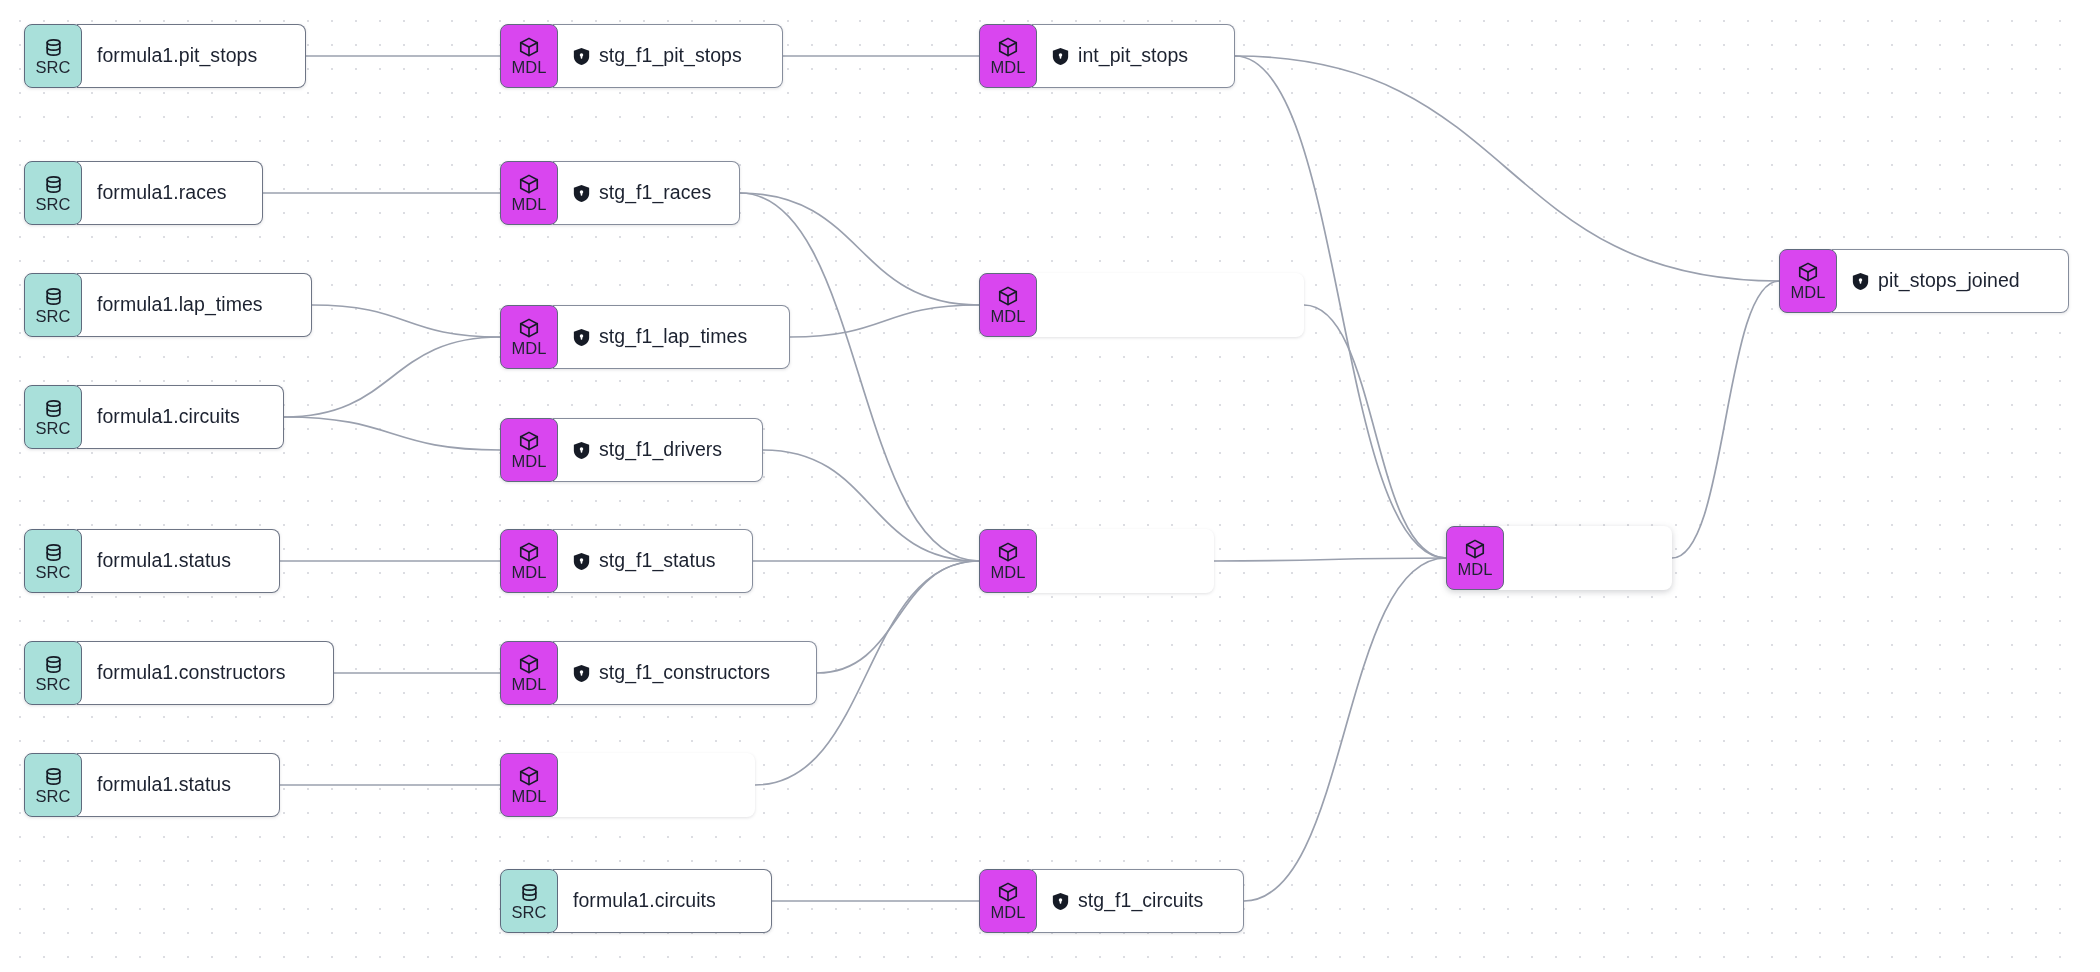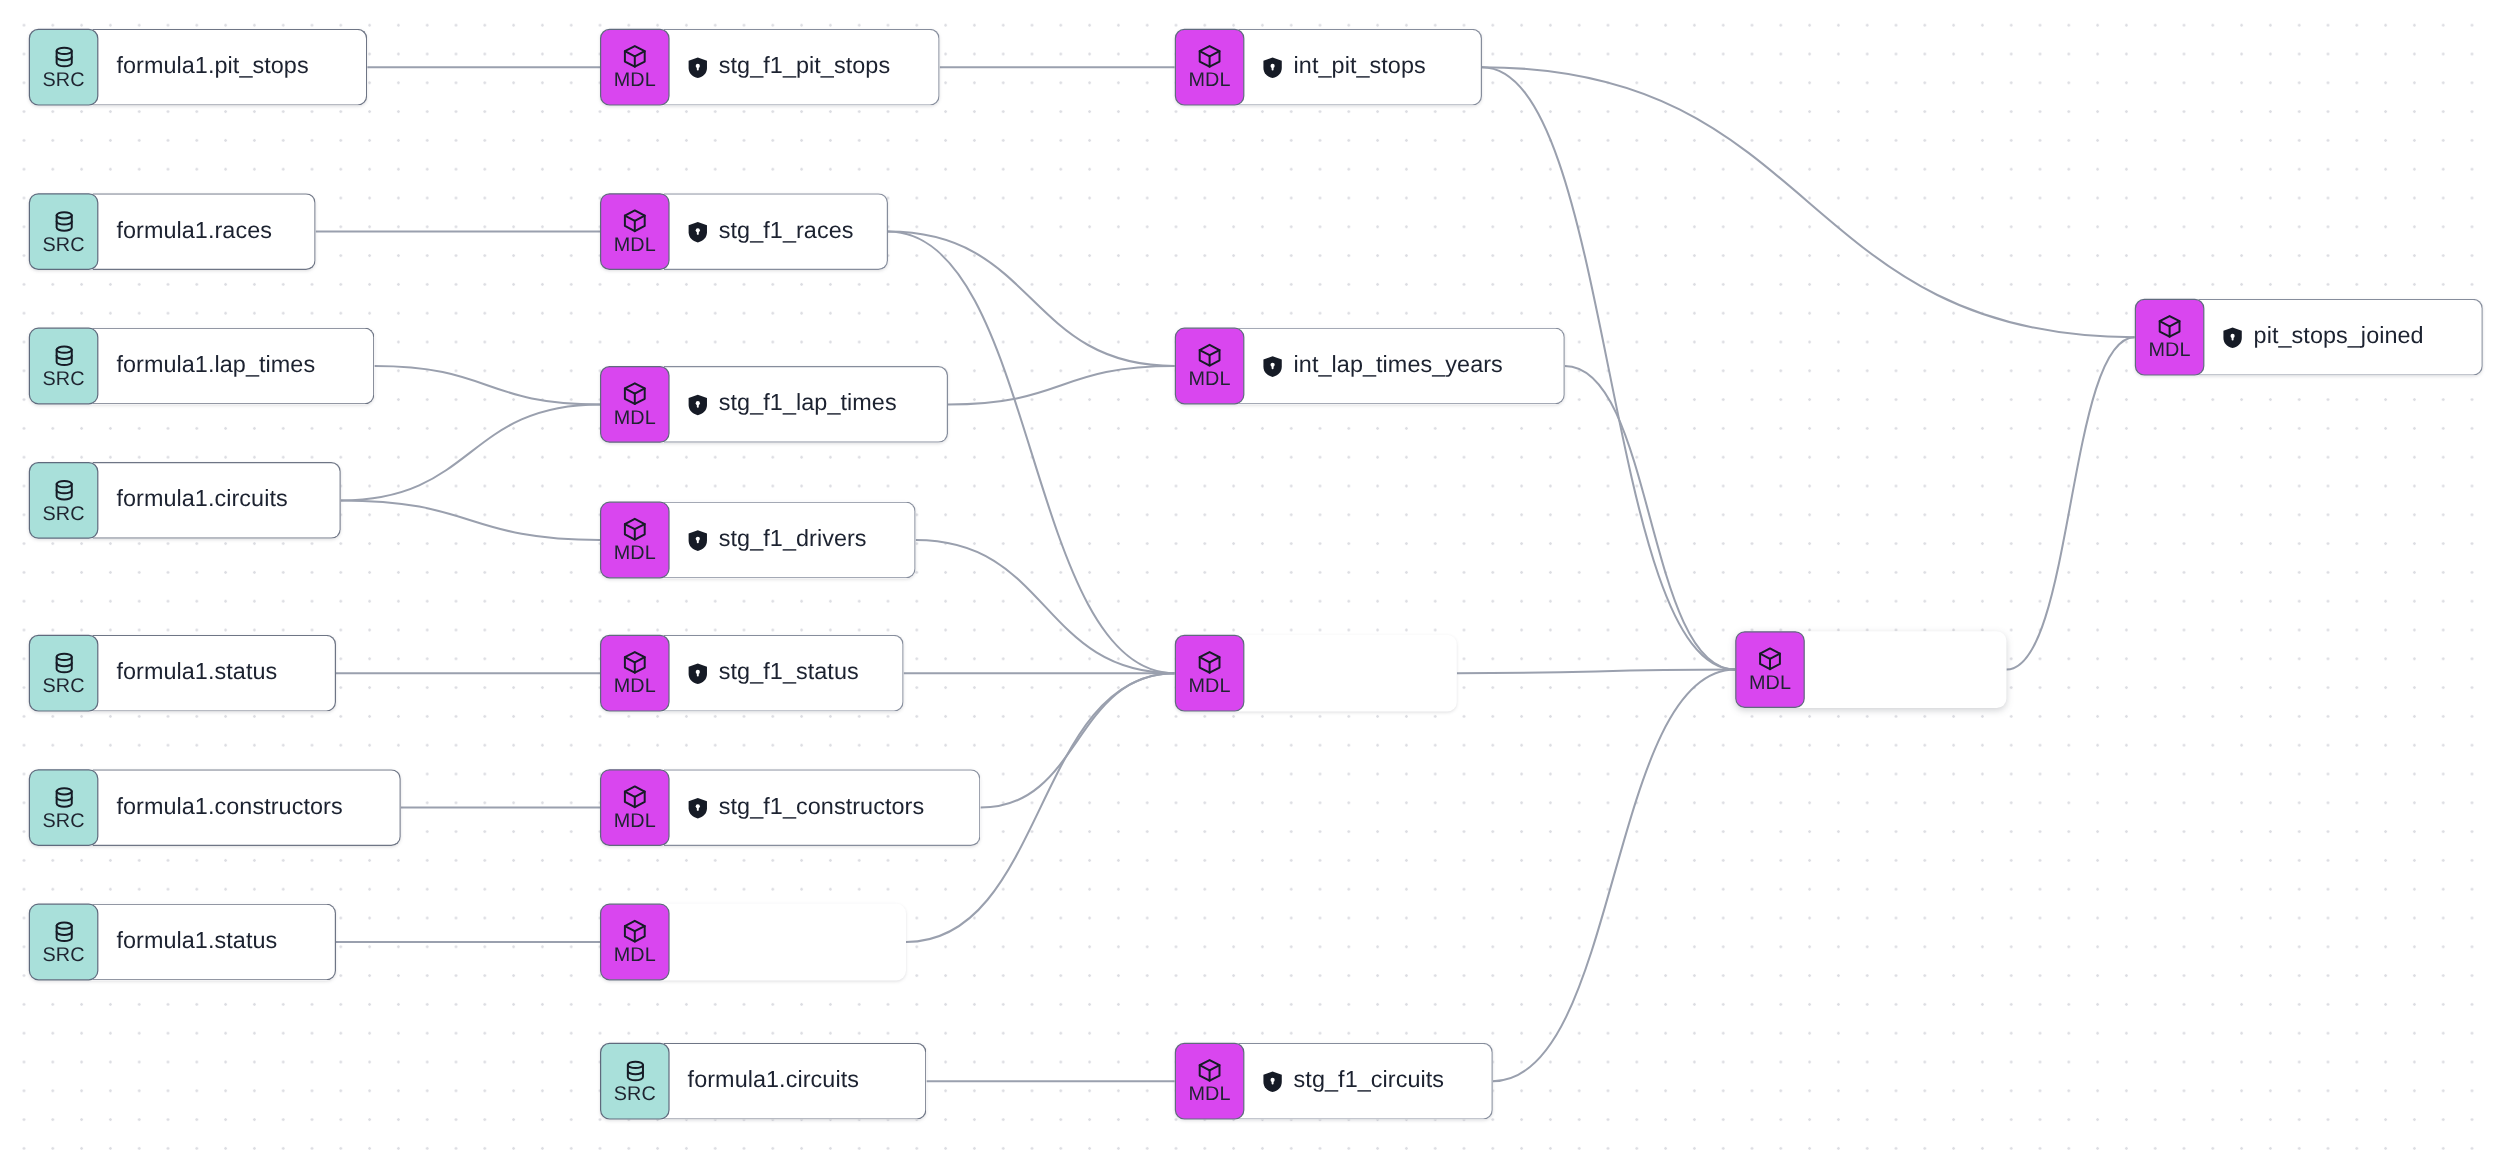--- a/index.html
+++ b/index.html
@@ -400,30 +400,20 @@
       </div>
       <div class="node mdl-node" style="left: 979px; top: 273px; width: 325px;">
         <div class="badge mdl">
           <span class="gi"><svg width="22" height="22" viewBox="0 0 24 24" fill="none" stroke="#161b26" stroke-width="1.8" stroke-linecap="round" stroke-linejoin="round">
               <path d="M12 2.6 21 7.3v9.4L12 21.4 3 16.7V7.3z"></path>
               <path d="M3 7.3 12 12l9-4.7"></path>
               <path d="M12 12v9.4"></path>
             </svg></span>
           <span class="btext">MDL</span>
         </div>
-        <div class="body">
-          <span class="lock">
-            <svg width="17" height="19" viewBox="0 0 20 22" fill="#161b26">
-              <path d="M10 .9 19 4.1v7.0c0 5.0-3.7 8.8-9 10.0C4.7 19.9 1 16.1 1 11.1V4.1z"></path>
-              <circle cx="10" cy="9.2" r="2.05" fill="#ffffff"></circle>
-              <rect x="9.05" y="9.2" width="1.9" height="4.4" rx="0.9" fill="#ffffff"></rect>
-            </svg>
-          </span>
-          <span class="label">int_lap_times_years</span>
-        </div>
       </div>
       <div class="node mdl-node" style="left: 979px; top: 529px; width: 235px;">
         <div class="badge mdl">
           <span class="gi"><svg width="22" height="22" viewBox="0 0 24 24" fill="none" stroke="#161b26" stroke-width="1.8" stroke-linecap="round" stroke-linejoin="round">
               <path d="M12 2.6 21 7.3v9.4L12 21.4 3 16.7V7.3z"></path>
               <path d="M3 7.3 12 12l9-4.7"></path>
               <path d="M12 12v9.4"></path>
             </svg></span>
           <span class="btext">MDL</span>
         </div>

